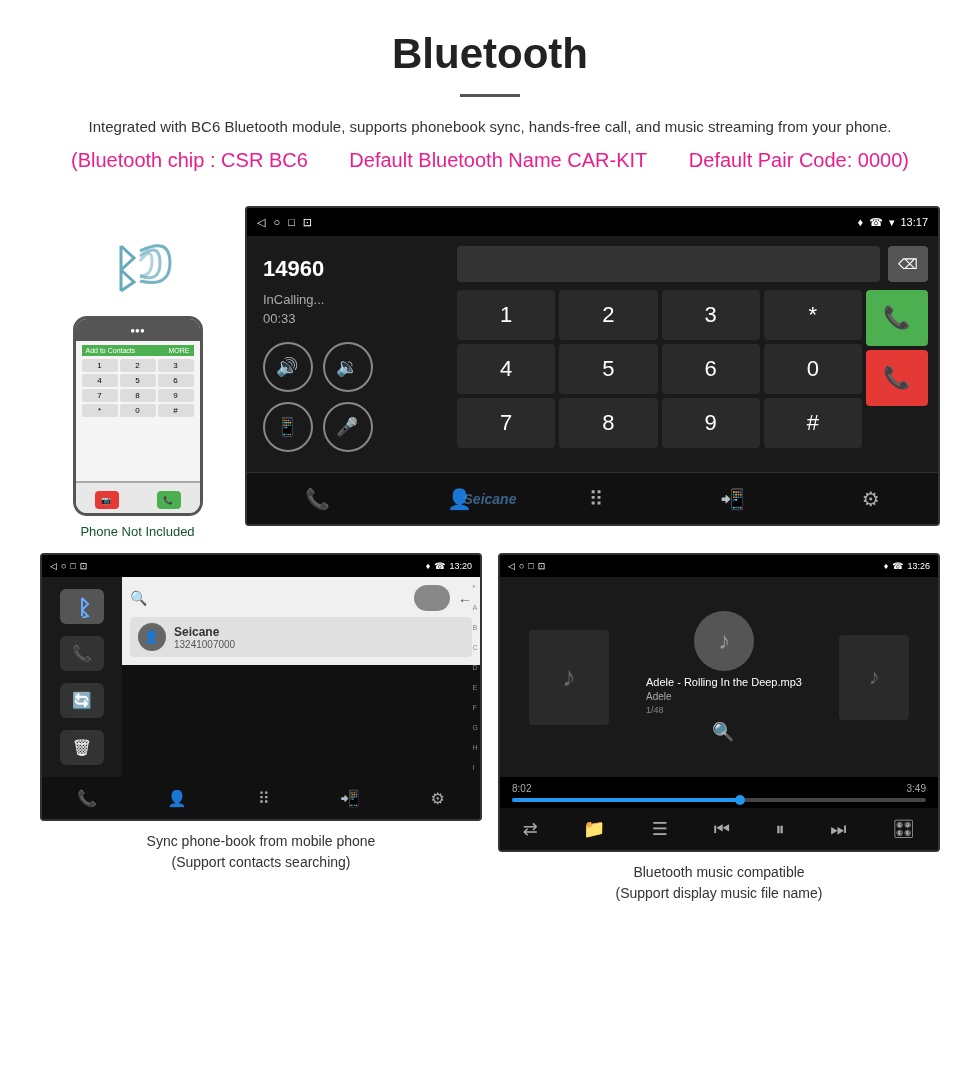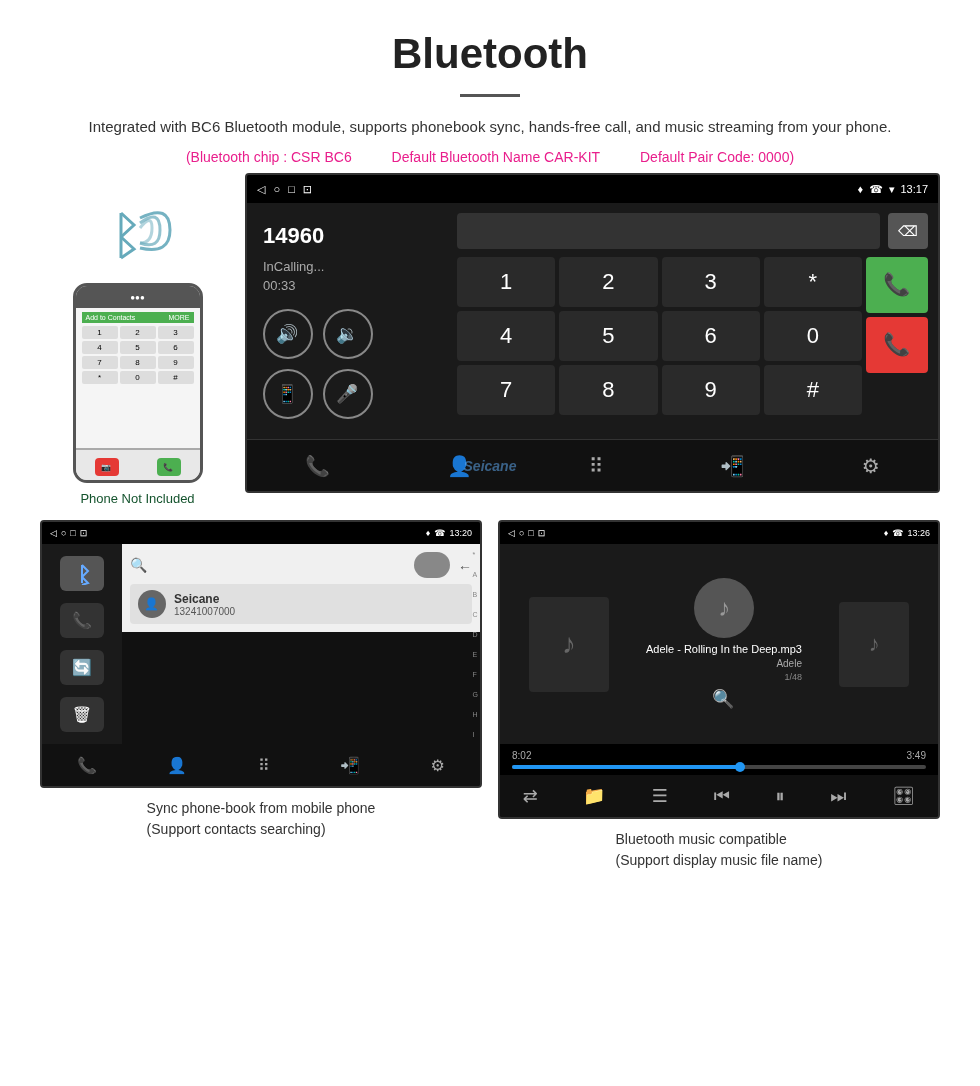--- a/index.html
+++ b/index.html
@@ -29,23 +29,23 @@
     }
     .subtitle {
       text-align: center;
       font-size: 15px;
       color: #333;
       line-height: 1.6;
       margin-bottom: 10px;
     }
     .specs-row {
       text-align: center;
-      font-size: 14px;
+      font-size: 20px;
       color: #e91e8c;
-      margin-bottom: 8px;
+      margin-bottom: 34px;
     }
     .specs-row span {
       margin: 0 18px;
     }
 
     
     .top-section {
       display: flex;
       align-items: flex-start;
       gap: 10px;
@@ -468,21 +468,21 @@
       height: 60px;
       background: #555;
       border-radius: 50%;
       display: flex;
       align-items: center;
       justify-content: center;
       color: #999;
       font-size: 24px;
     }
     .music-info {
-      text-align: right;
+      text-align: left;
       color: #ccc;
       font-size: 10px;
       line-height: 1.4;
     }
     .music-track { font-size: 11px; color: #fff; }
     .music-artist { color: #aaa; font-size: 10px; }
     .music-track-num { color: #888; font-size: 9px; }
     .music-search-icon {
       color: #aaa;
       font-size: 18px;
@@ -538,21 +538,21 @@
       align-items: center;
       justify-content: space-around;
     }
     .music-ctrl-icon {
       color: #aaa;
       font-size: 18px;
       cursor: pointer;
     }
 
     .caption-text {
-      text-align: left;
+      text-align: center;
       font-size: 14px;
       color: #333;
       line-height: 1.5;
     }
   </style>
 </head>
 <body>
 
 <div class="page-container">
 

